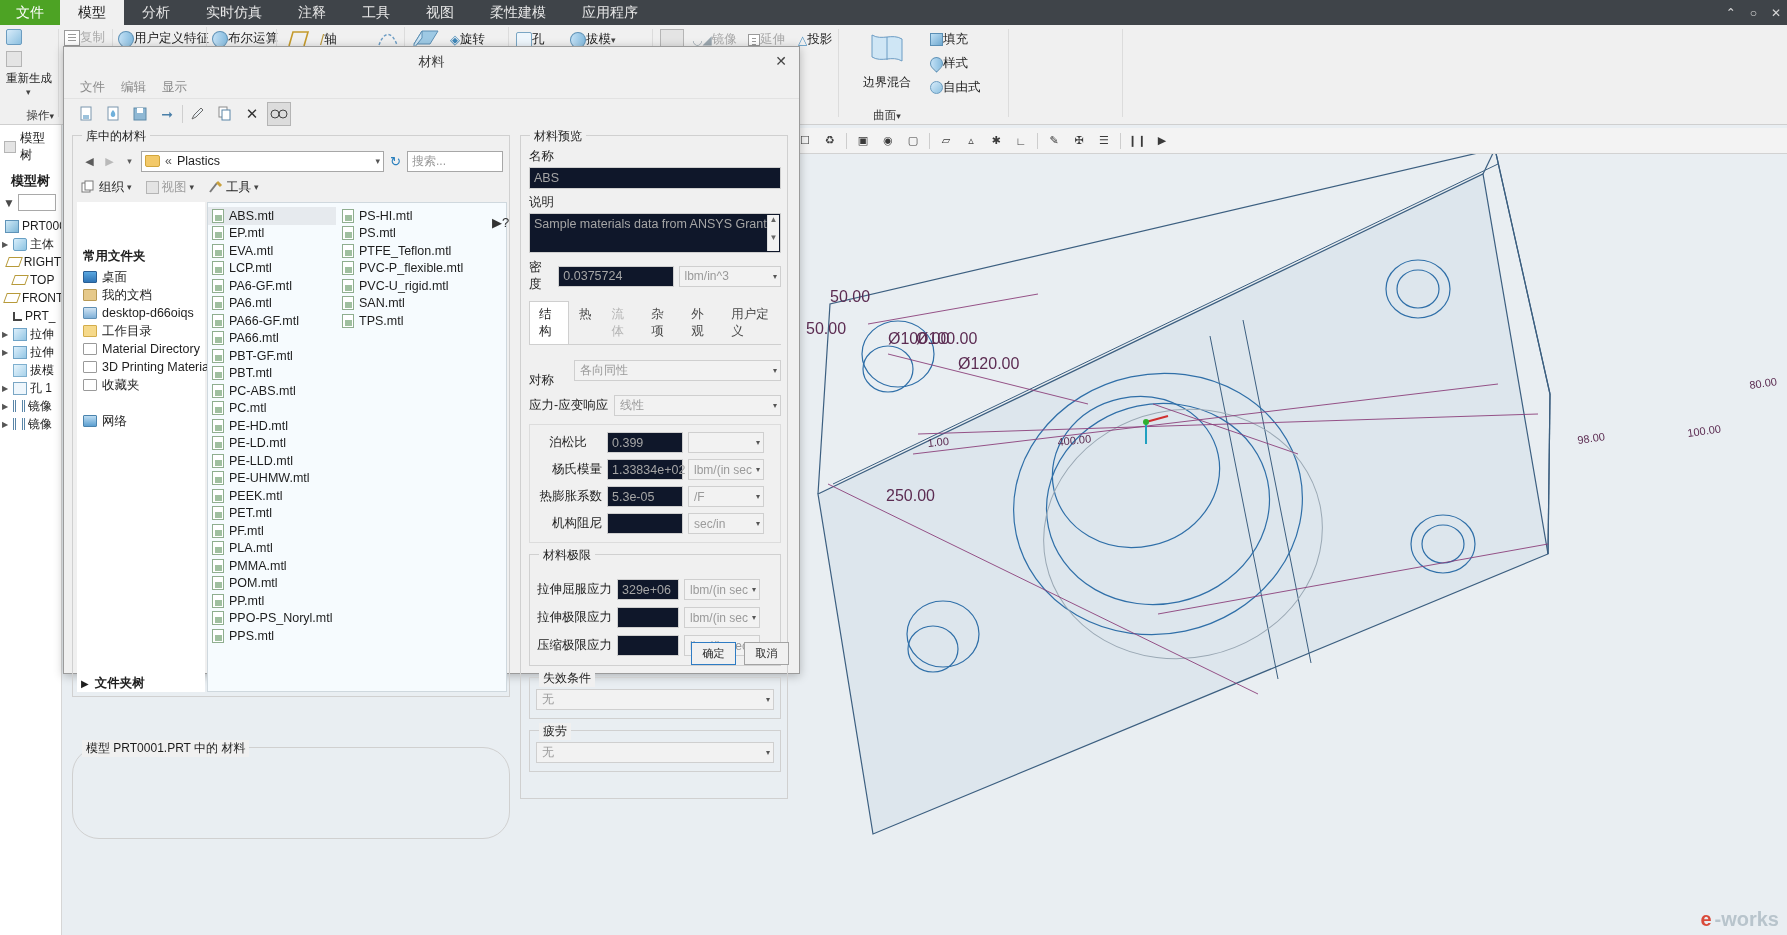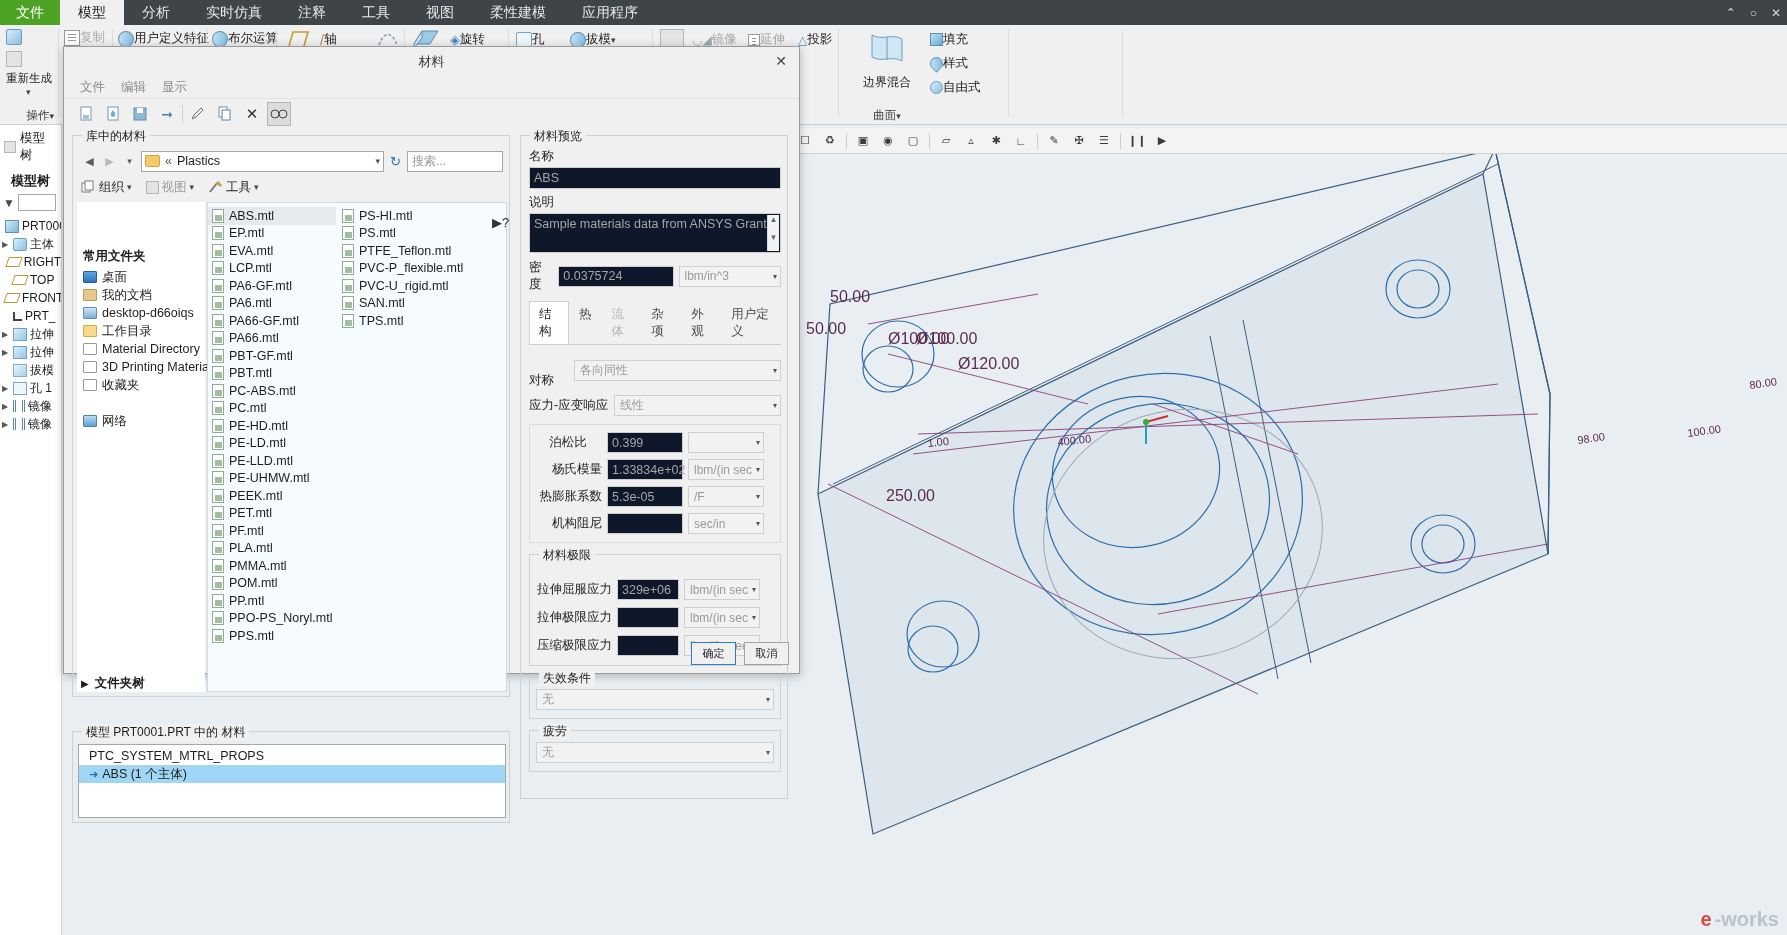--- a/index.html
+++ b/index.html
@@ -135,21 +135,21 @@
   .fitem { display:flex; align-items:center; gap:5px; height:17.5px; font-size:12.5px;
      white-space:nowrap; padding-left:4px; }
   .fitem.sel { background:#e6eaee; }
   .fic { width:12px; height:14px; background:#fff; border:1px solid #8fae8f; flex:none; position:relative;}
   .fic:after { content:""; position:absolute; left:2px; bottom:1px; width:7px; height:6px;
      background:#9fbf9f; }
 
   #treetoggle { position:absolute; left:8px; bottom:4px; display:flex; align-items:center;
      gap:6px; font-size:12.5px; font-weight:bold; }
 
-  #modelbox { left:8px; top:684px; width:438px; height:92px; }
+  #modelbox { left:8px; top:700px; width:438px; height:92px;border-radius:27px; }
   #modellist { position:absolute; left:5px; top:12px; width:428px; height:74px;
      background:#fff; border:1px solid #a7a7a7; padding-top:2px; }
   .mrow { height:18px; font-size:12.5px; padding-left:10px; display:flex; align-items:center; gap:4px; }
   .mrow.sel { background:#9fd6f5; }
 
   #previewbox { left:456px; top:88px; width:268px; height:664px; }
   .lbl { font-size:12.5px; color:#1d1d1d; }
   .fld { background:#0f172a; border:1px solid #cfcfcf; color:#a5a5a5; font-size:12.5px;
      display:flex; align-items:center; padding:0 4px; }
   .fldwrap { display:flex; align-items:center; gap:5px; }
@@ -772,29 +772,20 @@
     </div>
 
     <div id="treetoggle">
       <span style="font-size:10px;">▶</span>
       <span>文件夹树</span>
     </div>
   </div>
 
   <div class="gbox" id="modelbox">
     <div class="legend">模型 PRT0001.PRT 中的 材料</div>
-    <div id="modellist">
-        <div class="mrow">
-          <span>PTC_SYSTEM_MTRL_PROPS</span>
-        </div>
-        <div class="mrow sel">
-          <span style="color:#1a6fb0;font-size:11px;">➜</span>
-          <span>ABS (1 个主体)</span>
-        </div>
-      </div>
   </div>
 
   <div class="gbox" id="previewbox">
     <div class="legend">材料预览</div>
 
     <div style="position:absolute;left:8px;top:12px;width:252px;">
       <div class="lbl">名称</div>
       <div class="fld" style="height:22px;margin-top:2px;">
         <span>ABS</span>
       </div>

